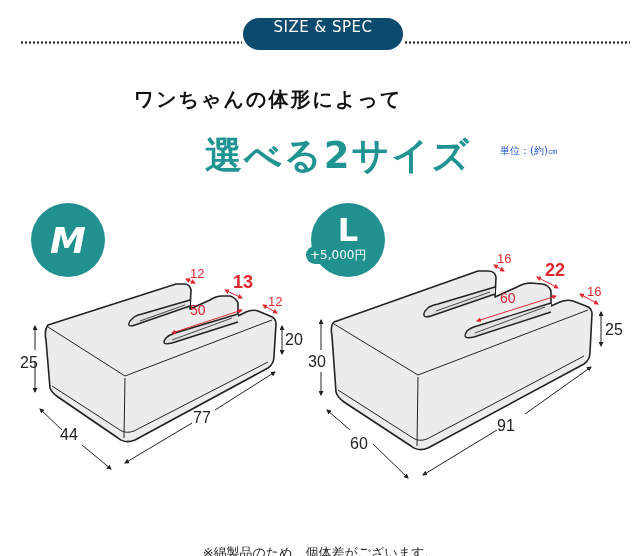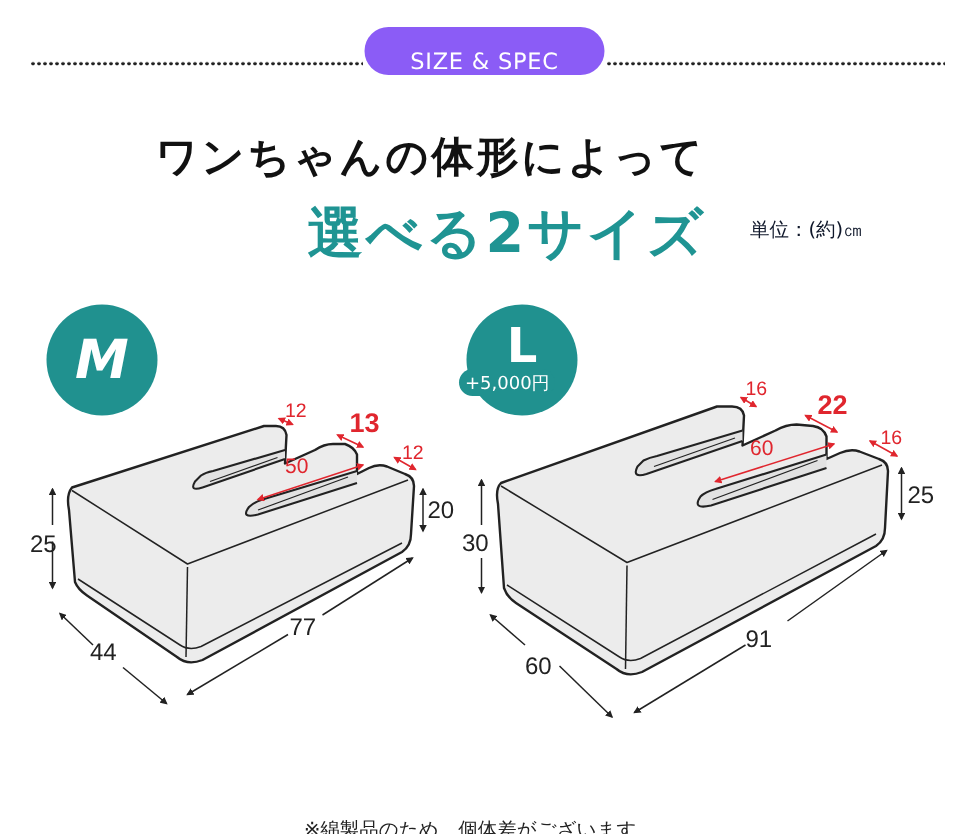--- a/index.html
+++ b/index.html
@@ -4,28 +4,28 @@
 <style>
   html, body { margin: 0; padding: 0; background: #ffffff; }
   body { width: 640px; height: 556px; position: relative; overflow: hidden;
          font-family: "DejaVu Sans", "Liberation Sans", sans-serif; color: #111; }
   .dots { position: absolute; top: 41px; height: 3px;
           background-image: radial-gradient(circle, #222 1px, transparent 1.3px);
           background-size: 4px 3px; background-repeat: repeat-x; }
   .dots.left { left: 20px; width: 222px; }
   .dots.right { left: 404px; width: 226px; }
   .pill { position: absolute; left: 243px; top: 18px; width: 160px; height: 32px;
-          background: #8b5cf6; border-radius: 16px; color: #fff; display: flex;
-          align-items: flex-end; justify-content: center; font-size: 15px;
+          background: #0c4a6e; border-radius: 16px; color: #fff; display: flex;
+          align-items: flex-start; justify-content: center; font-size: 15px;
           letter-spacing: 0.5px; font-family: "DejaVu Sans", sans-serif; }
   .title1 { position: absolute; left: 0; width: 536px; top: 86px; text-align: center;
-            font-size: 28px; font-weight: bold; letter-spacing: 2px; color: #111; padding-left: 19px; }
+            font-size: 20px; font-weight: bold; letter-spacing: 2px; color: #111; }
   .title2 { position: absolute; left: 205px; top: 131px; font-size: 37px; font-weight: bold;
             letter-spacing: 2px; color: #1f9493; }
-  .unit { position: absolute; left: 500px; top: 144px; font-size: 13px; color: #0f172a; }
+  .unit { position: absolute; left: 500px; top: 144px; font-size: 10px; color: #1d4ed8; }
   .badge { position: absolute; width: 74px; height: 74px; border-radius: 50%;
            background: #20918f; color: #fff; display: flex; align-items: center; justify-content: center;
            font-weight: bold; }
   .badge.m { left: 31px; top: 203px; font-size: 36px; font-style: italic; }
   .badge.l { left: 311px; top: 203px; font-size: 32px; align-items: flex-start; padding-top: 0; }
   .badge.l .letter { margin-top: 8px; }
   .price { position: absolute; left: 306px; top: 246px; height: 18px; padding: 0 4px;
            background: #20918f; border-radius: 9px; color: #ffffff; font-size: 12px; line-height: 18px; }
   svg.diag { position: absolute; left: 0; top: 0; }
   .note { position: absolute; left: 0; width: 640px; top: 544px; text-align: center; font-size: 13px; color: #222; }

